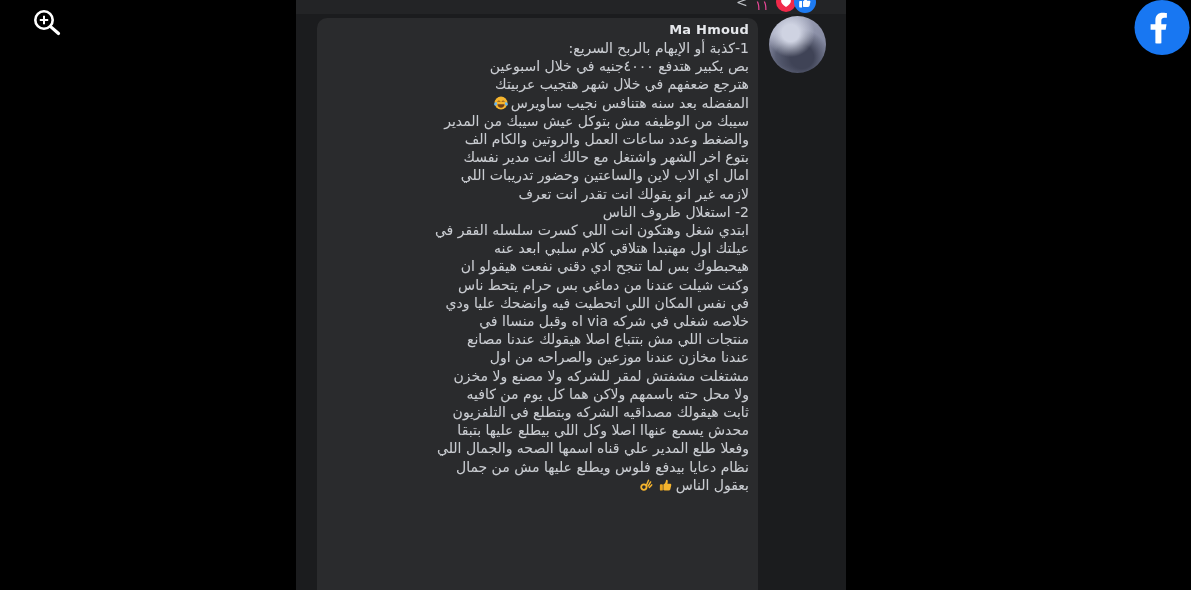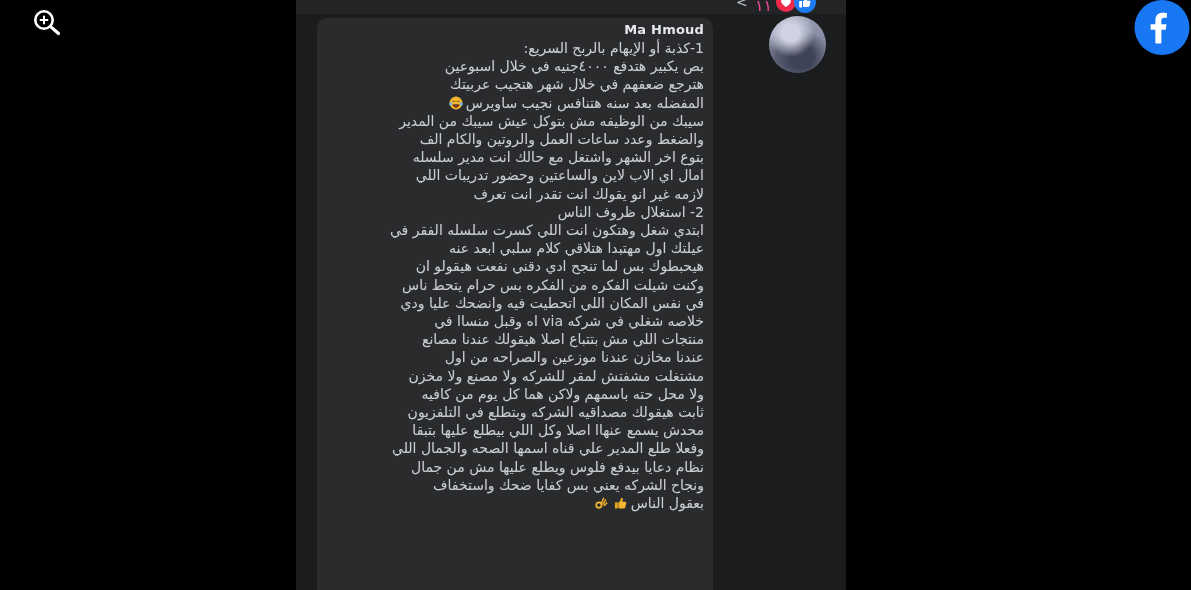--- a/index.html
+++ b/index.html
@@ -20,40 +20,40 @@
   .topstrip{
     position:absolute;left:0;top:0;width:100%;height:14px;
     background:#232426;
   }
   .chev{
     position:absolute;left:440px;top:-5px;
     color:#c2c5ca;font-size:14px;line-height:14px;
   }
   .rcount{
     position:absolute;left:459px;top:-1px;
-    color:#ec4899;font-size:16px;line-height:14px;letter-spacing:1px;
+    color:#ec4899;font-size:13px;line-height:14px;letter-spacing:1px;
   }
   .badge{position:absolute;width:20px;height:20px;}
   .badge svg{display:block;width:100%;height:100%;}
   .badge.heart{left:480px;top:-8px;}
   .badge.like{left:498px;top:-9px;width:22px;height:22px;}
 
   .avatar{
     position:absolute;left:473px;top:16px;width:57px;height:57px;border-radius:50%;
     background:
       radial-gradient(circle at 38% 30%, #cfd3e2 0 16%, rgba(0,0,0,0) 45%),
       radial-gradient(circle at 58% 72%, #3f4356 0 22%, rgba(0,0,0,0) 52%),
       radial-gradient(circle at 30% 70%, #5a5f74 0 18%, rgba(0,0,0,0) 45%),
       linear-gradient(135deg,#a9adc2,#767b93);
     filter:blur(0.4px);
   }
 
   
   .card{
-    position:absolute;left:21px;top:18px;width:396px;height:572px;
+    position:absolute;left:21px;top:18px;width:441px;height:572px;
     background:#2a2b2d;border-radius:10px 10px 0 0;
     overflow:hidden;
   }
   .author{
     direction:rtl;text-align:left;
     padding:4px 9px 0 9px;
     font-size:13px;font-weight:bold;color:#e5e7eb;line-height:16px;
     direction:ltr;text-align:right;
     letter-spacing:.2px;
   }
@@ -114,39 +114,38 @@
           <div class="pline"><span>هترجع ضعفهم في خلال شهر هتجيب عربيتك</span></div>
           <div class="pline"><span>المفضله بعد سنه هتنافس نجيب ساويرس</span><span class="emoji"><svg viewBox="0 0 16 16">
                 <circle cx="8" cy="8" r="7.4" fill="#f6b52e"></circle>
                 <path d="M4 9.4c0 2.4 1.8 4 4 4s4-1.6 4-4z" fill="#6b3f1d"></path>
                 <path d="M4.3 6.4c.6-1.1 2-1.1 2.6 0M9.1 6.4c.6-1.1 2-1.1 2.6 0" stroke="#6b3f1d" stroke-width="1" fill="none" stroke-linecap="round"></path>
                 <ellipse cx="1.9" cy="9" rx="1.5" ry="2" fill="#62b5f5" transform="rotate(25 1.9 9)"></ellipse>
                 <ellipse cx="14.1" cy="9" rx="1.5" ry="2" fill="#62b5f5" transform="rotate(-25 14.1 9)"></ellipse>
               </svg></span></div>
           <div class="pline"><span>سيبك من الوظيفه مش بتوكل عيش سيبك من المدير</span></div>
           <div class="pline"><span>والضغط وعدد ساعات العمل والروتين والكام الف</span></div>
-          <div class="pline"><span>بتوع اخر الشهر واشتغل مع حالك انت مدير سلسله</span></div>
+          <div class="pline"><span>بتوع اخر الشهر واشتغل مع حالك انت مدير نفسك</span></div>
           <div class="pline"><span>امال اي الاب لاين والساعتين وحضور تدريبات اللي</span></div>
           <div class="pline"><span>لازمه غير انو يقولك انت تقدر انت تعرف</span></div>
           <div class="pline"><span>2- استغلال ظروف الناس</span></div>
           <div class="pline"><span>ابتدي شغل وهتكون انت اللي كسرت سلسله الفقر في</span></div>
           <div class="pline"><span>عيلتك اول مهتبدا هتلاقي كلام سلبي ابعد عنه</span></div>
           <div class="pline"><span>هيحبطوك بس لما تنجح ادي دقني نفعت هيقولو ان</span></div>
-          <div class="pline"><span>وكنت شيلت الفكره من الفكره بس حرام يتحط ناس</span></div>
+          <div class="pline"><span>وكنت شيلت عندنا من دماغي بس حرام يتحط ناس</span></div>
           <div class="pline"><span>في نفس المكان اللي اتحطيت فيه وانضحك عليا ودي</span></div>
           <div class="pline"><span>خلاصه شغلي في شركه via اه وقبل منساا في</span></div>
           <div class="pline"><span>منتجات اللي مش بتتباع اصلا هيقولك عندنا مصانع</span></div>
           <div class="pline"><span>عندنا مخازن عندنا موزعين والصراحه من اول</span></div>
           <div class="pline"><span>مشتغلت مشفتش لمقر للشركه ولا مصنع ولا مخزن</span></div>
           <div class="pline"><span>ولا محل حته باسمهم ولاكن هما كل يوم من كافيه</span></div>
           <div class="pline"><span>ثابت هيقولك مصداقيه الشركه وبتطلع في التلفزيون</span></div>
           <div class="pline"><span>محدش يسمع عنهاا اصلا وكل اللي بيطلع عليها بتبقا</span></div>
           <div class="pline"><span>وفعلا طلع المدير علي قناه اسمها الصحه والجمال اللي</span></div>
           <div class="pline"><span>نظام دعايا بيدفع فلوس ويطلع عليها مش من جمال</span></div>
-          <div class="pline"><span>ونجاح الشركه يعني بس كفايا ضحك واستخفاف</span></div>
           <div class="pline"><span>بعقول الناس</span><span class="emoji"><svg viewBox="0 0 16 16">
                 <rect x="1" y="7" width="3.4" height="7.4" rx="1" fill="#e9a41f"></rect>
                 <path fill="#f6b52e" d="M5 7.4c1.1-.4 2.4-2 2.7-3.5.2-1 .4-2 1.3-1.8.9.2 1.2 1.3 1 2.5l-.4 2h3.2c.8 0 1.4.75 1.2 1.55l-1.05 4.6c-.2.8-.9 1.4-1.75 1.4H6.4c-.5 0-1-.2-1.4-.45z"></path>
               </svg></span><span class="emoji"><svg viewBox="0 0 16 16">
                 <circle cx="5.6" cy="10.4" r="3.1" fill="none" stroke="#f6b52e" stroke-width="2.1"></circle>
                 <path d="M8.5 8.3 10.9 2.6M10.4 9.2 13.3 4.5M11.8 10.8 14.5 7.9" stroke="#f6b52e" stroke-width="1.7" fill="none" stroke-linecap="round"></path>
               </svg></span></div>
         </div>
     </div>
   </div>

